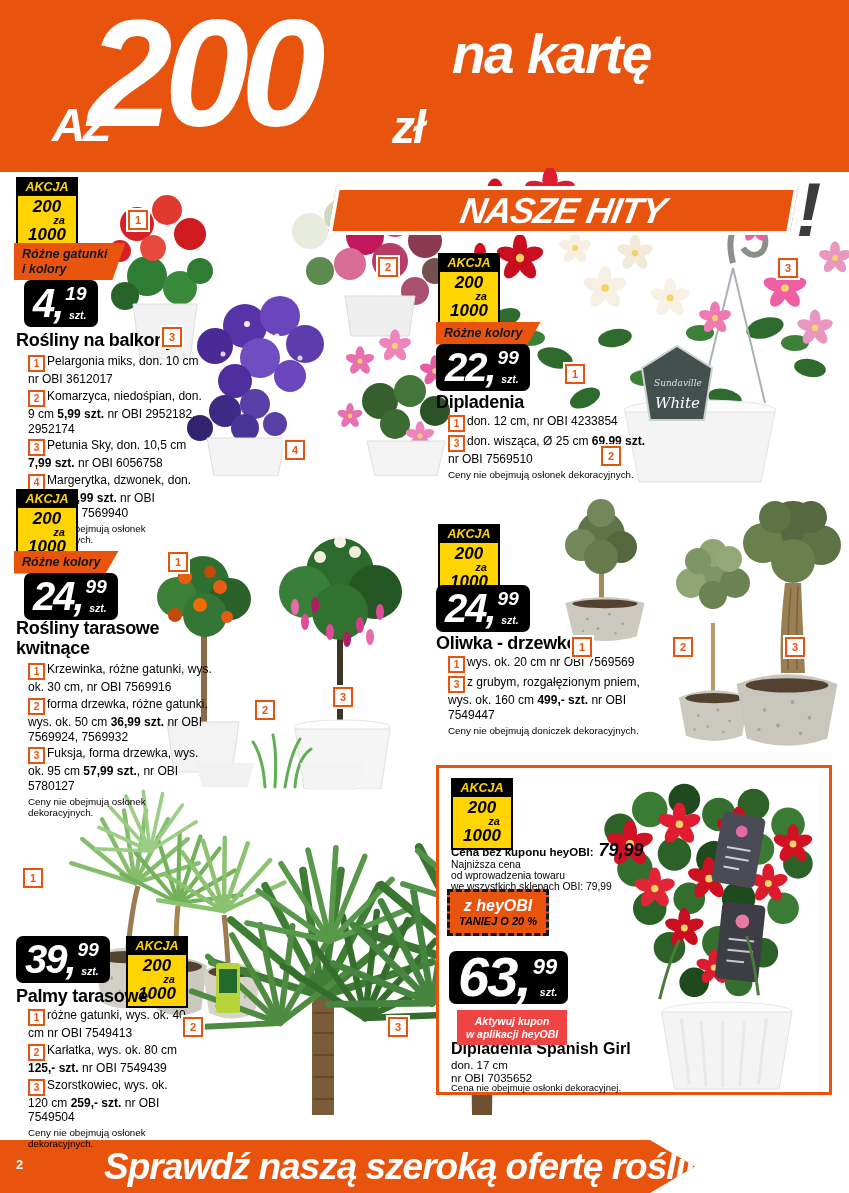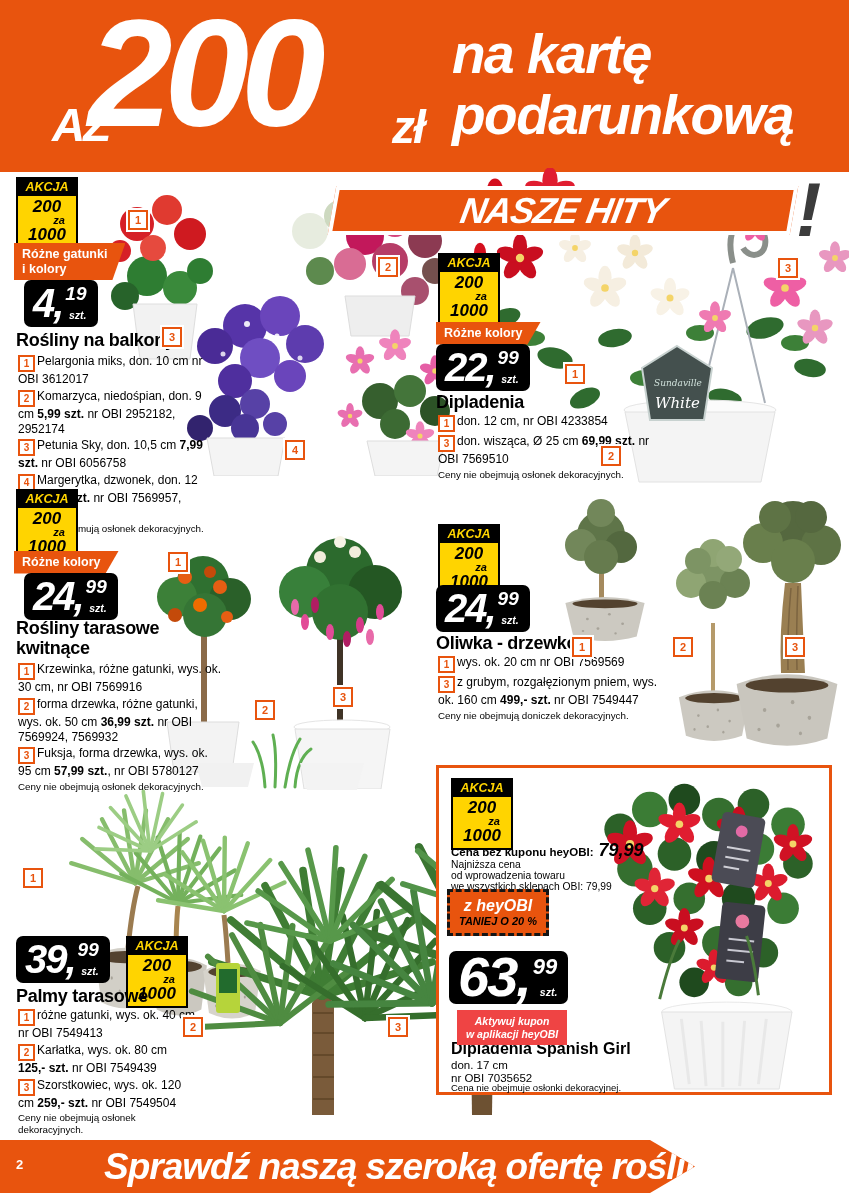--- a/index.html
+++ b/index.html
@@ -20,36 +20,36 @@
   .bang{position:absolute;left:796px;top:172px;font-size:76px;line-height:76px;font-weight:bold;
         font-style:italic;color:#3c3c3c;z-index:30;}
   
   .akcja{position:absolute;width:58px;border:2px solid #000;background:#ffd400;text-align:center;
          font-style:italic;font-weight:bold;z-index:20;}
   .akcja .head{background:#000;color:#ffd400;font-size:12.5px;line-height:17px;letter-spacing:0;}
   .akcja .l1{font-size:17px;line-height:17px;padding-top:2px;}
   .akcja .l2{font-size:11px;line-height:11px;padding-left:24px;}
   .akcja .l3{font-size:17px;line-height:18px;padding-bottom:3px;}
   
-  .ribbon{position:absolute;background:#e8540e;color:#ffffff;font-weight:bold;font-size:12.5px;
+  .ribbon{position:absolute;background:#e8540e;color:#0f172a;font-weight:bold;font-size:12.5px;
           line-height:14.5px;padding:4px 18px 4px 8px;z-index:20;
-          clip-path:polygon(0 0,100% 0,calc(100% - 13px) 100%,0 100%);}
+          clip-path:polygon(0 0,100% 0,calc(100% - 13px) 100%,0 100%);font-style:italic;}
   
   .pricebox{position:absolute;background:#000;color:#fff;border-radius:7px;padding:5px 11px 6px 9px;
             font-style:italic;font-weight:bold;display:flex;z-index:20;}
   .pmain{font-size:40px;line-height:36px;letter-spacing:-2px;}
   .pside{display:flex;flex-direction:column;justify-content:space-between;margin-left:3px;padding-top:1px;}
   .psup{font-size:19px;line-height:16px;}
   .punit{font-size:10.5px;line-height:11px;align-self:flex-end;font-style:italic;}
   .pricebox.big .pmain{font-size:56px;line-height:42px;}
   .pricebox.big .psup{font-size:22px;line-height:19px;}
   
   .ptitle{position:absolute;font-weight:bold;font-size:18px;line-height:20px;letter-spacing:-0.3px;z-index:20;}
   .pdetails{position:absolute;font-size:12px;line-height:14.8px;z-index:20;}
-  .pdetails p{margin:0 2px 2px;}
+  .pdetails p{margin:0 12px 2px;}
   .mk{display:inline-block;width:13px;height:13px;border:2px solid #e8540e;background:#fff;color:#e8540e;
       font-weight:bold;font-size:10px;line-height:13px;text-align:center;vertical-align:-2px;margin-right:2px;}
   .fine{font-size:9.8px;line-height:11.3px;margin-top:2px;}
   
   .ibk{position:absolute;width:16px;height:16px;border:2px solid #e8540e;background:#fff;color:#e8540e;
        font-weight:bold;font-size:11px;line-height:16px;text-align:center;z-index:25;
        box-shadow:0 0 0 2px #fff;}
   .photo{position:absolute;z-index:5;}
   
   .heybox{position:absolute;left:436px;top:765px;width:396px;height:330px;border:3px solid #e8540e;
@@ -111,21 +111,21 @@
         <circle cx="62" cy="48" r="1.4" fill="#a7a399"></circle>
           <circle cx="25" cy="45" r="1.4" fill="#a7a399"></circle>
       </g>
     </defs>
   </svg>
 
   <div class="header">
     <span class="txt h-az">AŻ</span>
     <span class="txt h-200">200</span>
     <span class="txt h-zl">zł</span>
-    <span class="txt h-gift"><span>na kartę</span><br><span>podarunkową</span></span>
+    <span class="txt h-gift"><span>na kartę</span><br></span>
   </div>
 
   <svg class="photo" style="left:95px;top:176px" width="365" height="300" viewBox="0 0 365 300">
     <circle cx="52" cy="100" r="20" fill="#2e7d32"></circle>
       <circle cx="85" cy="112" r="17" fill="#3a8a3b"></circle>
     <circle cx="30" cy="120" r="14" fill="#27632a"></circle>
       <circle cx="105" cy="95" r="13" fill="#2e7d32"></circle>
     <circle cx="42" cy="48" r="17" fill="#d62027"></circle>
       <circle cx="72" cy="34" r="15" fill="#e03a30"></circle>
     <circle cx="95" cy="58" r="16" fill="#cf1a20"></circle>

